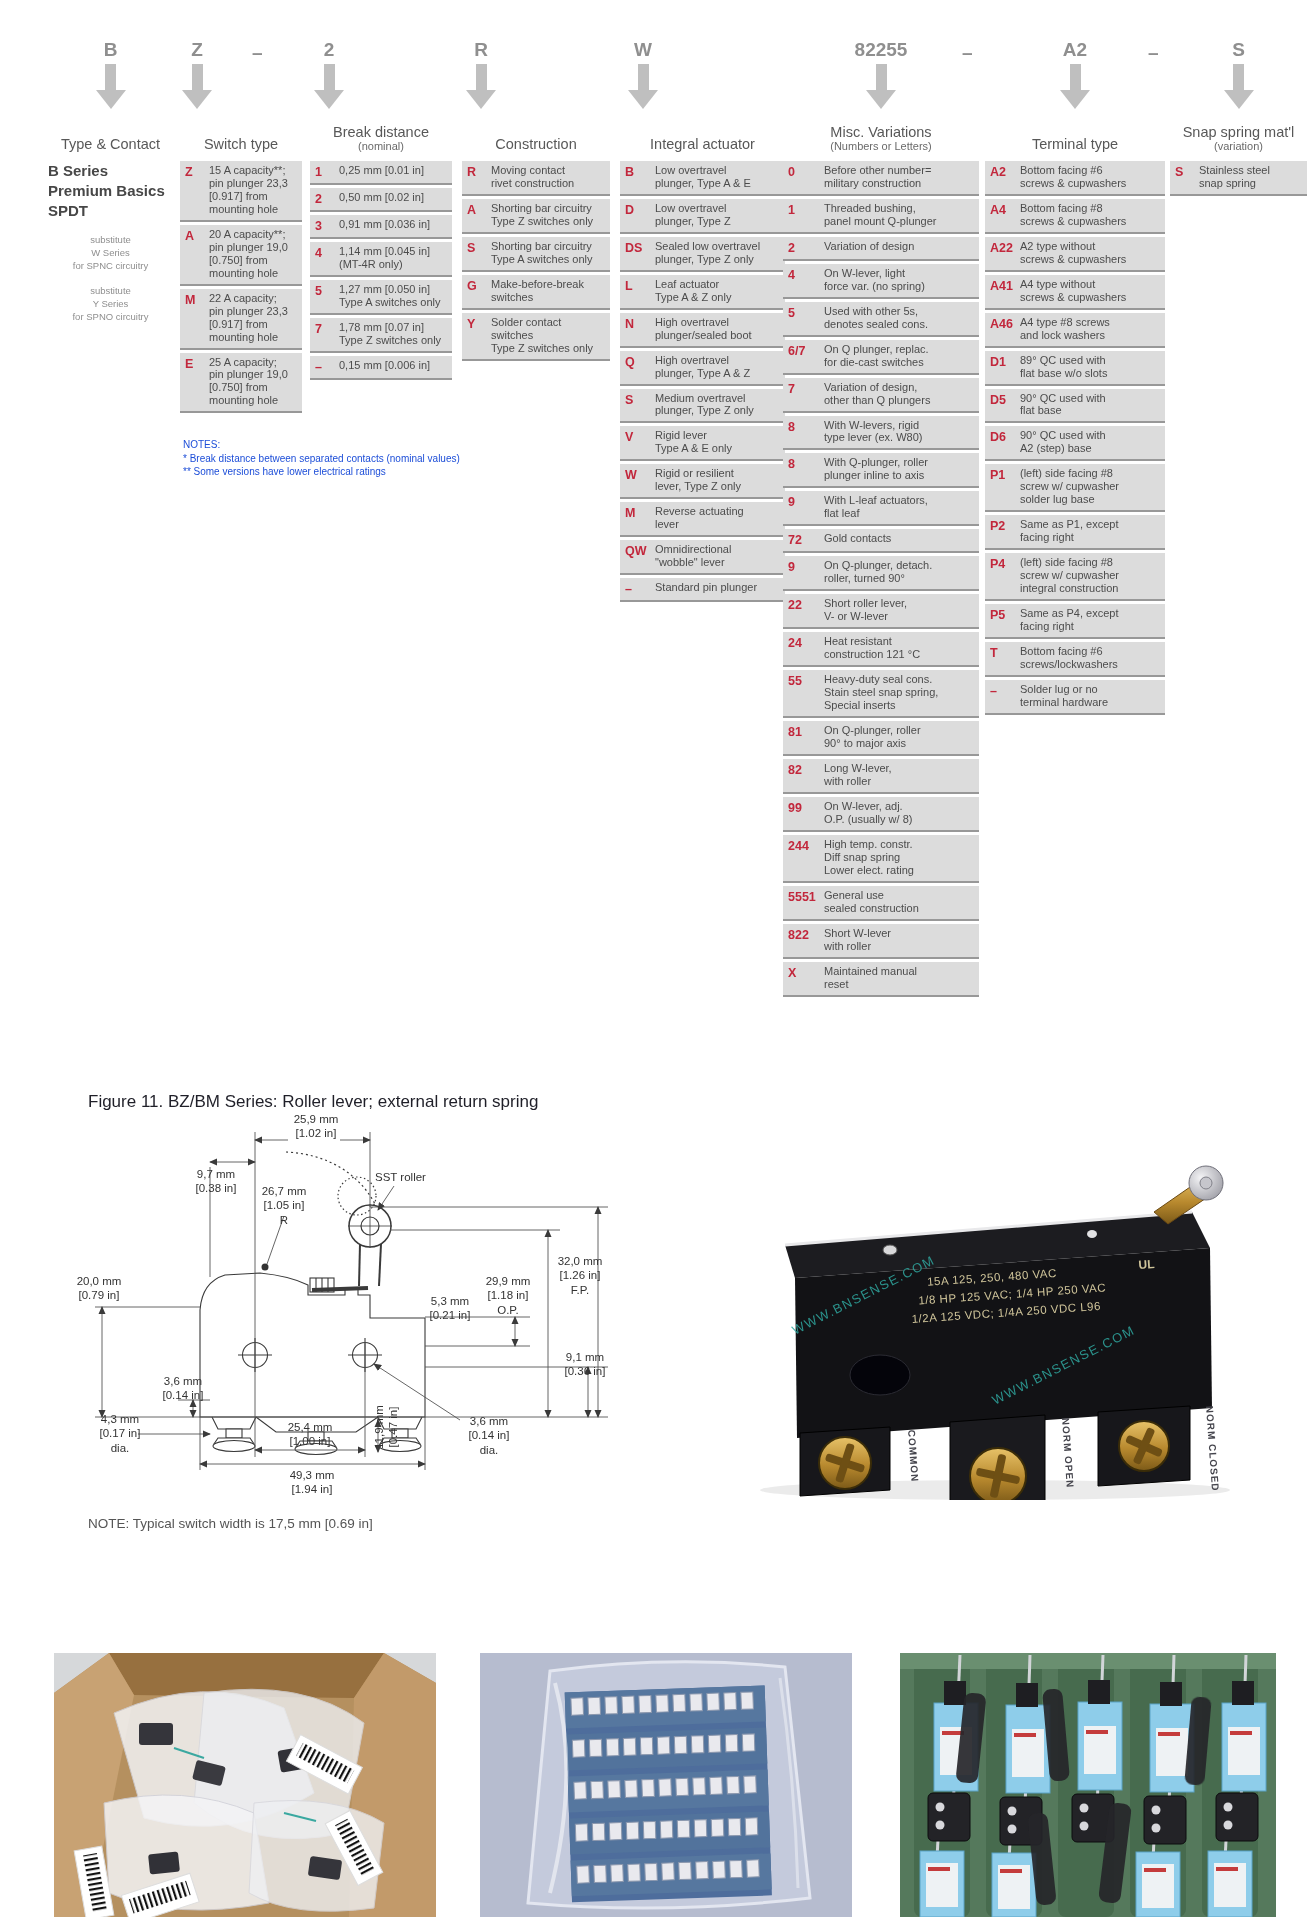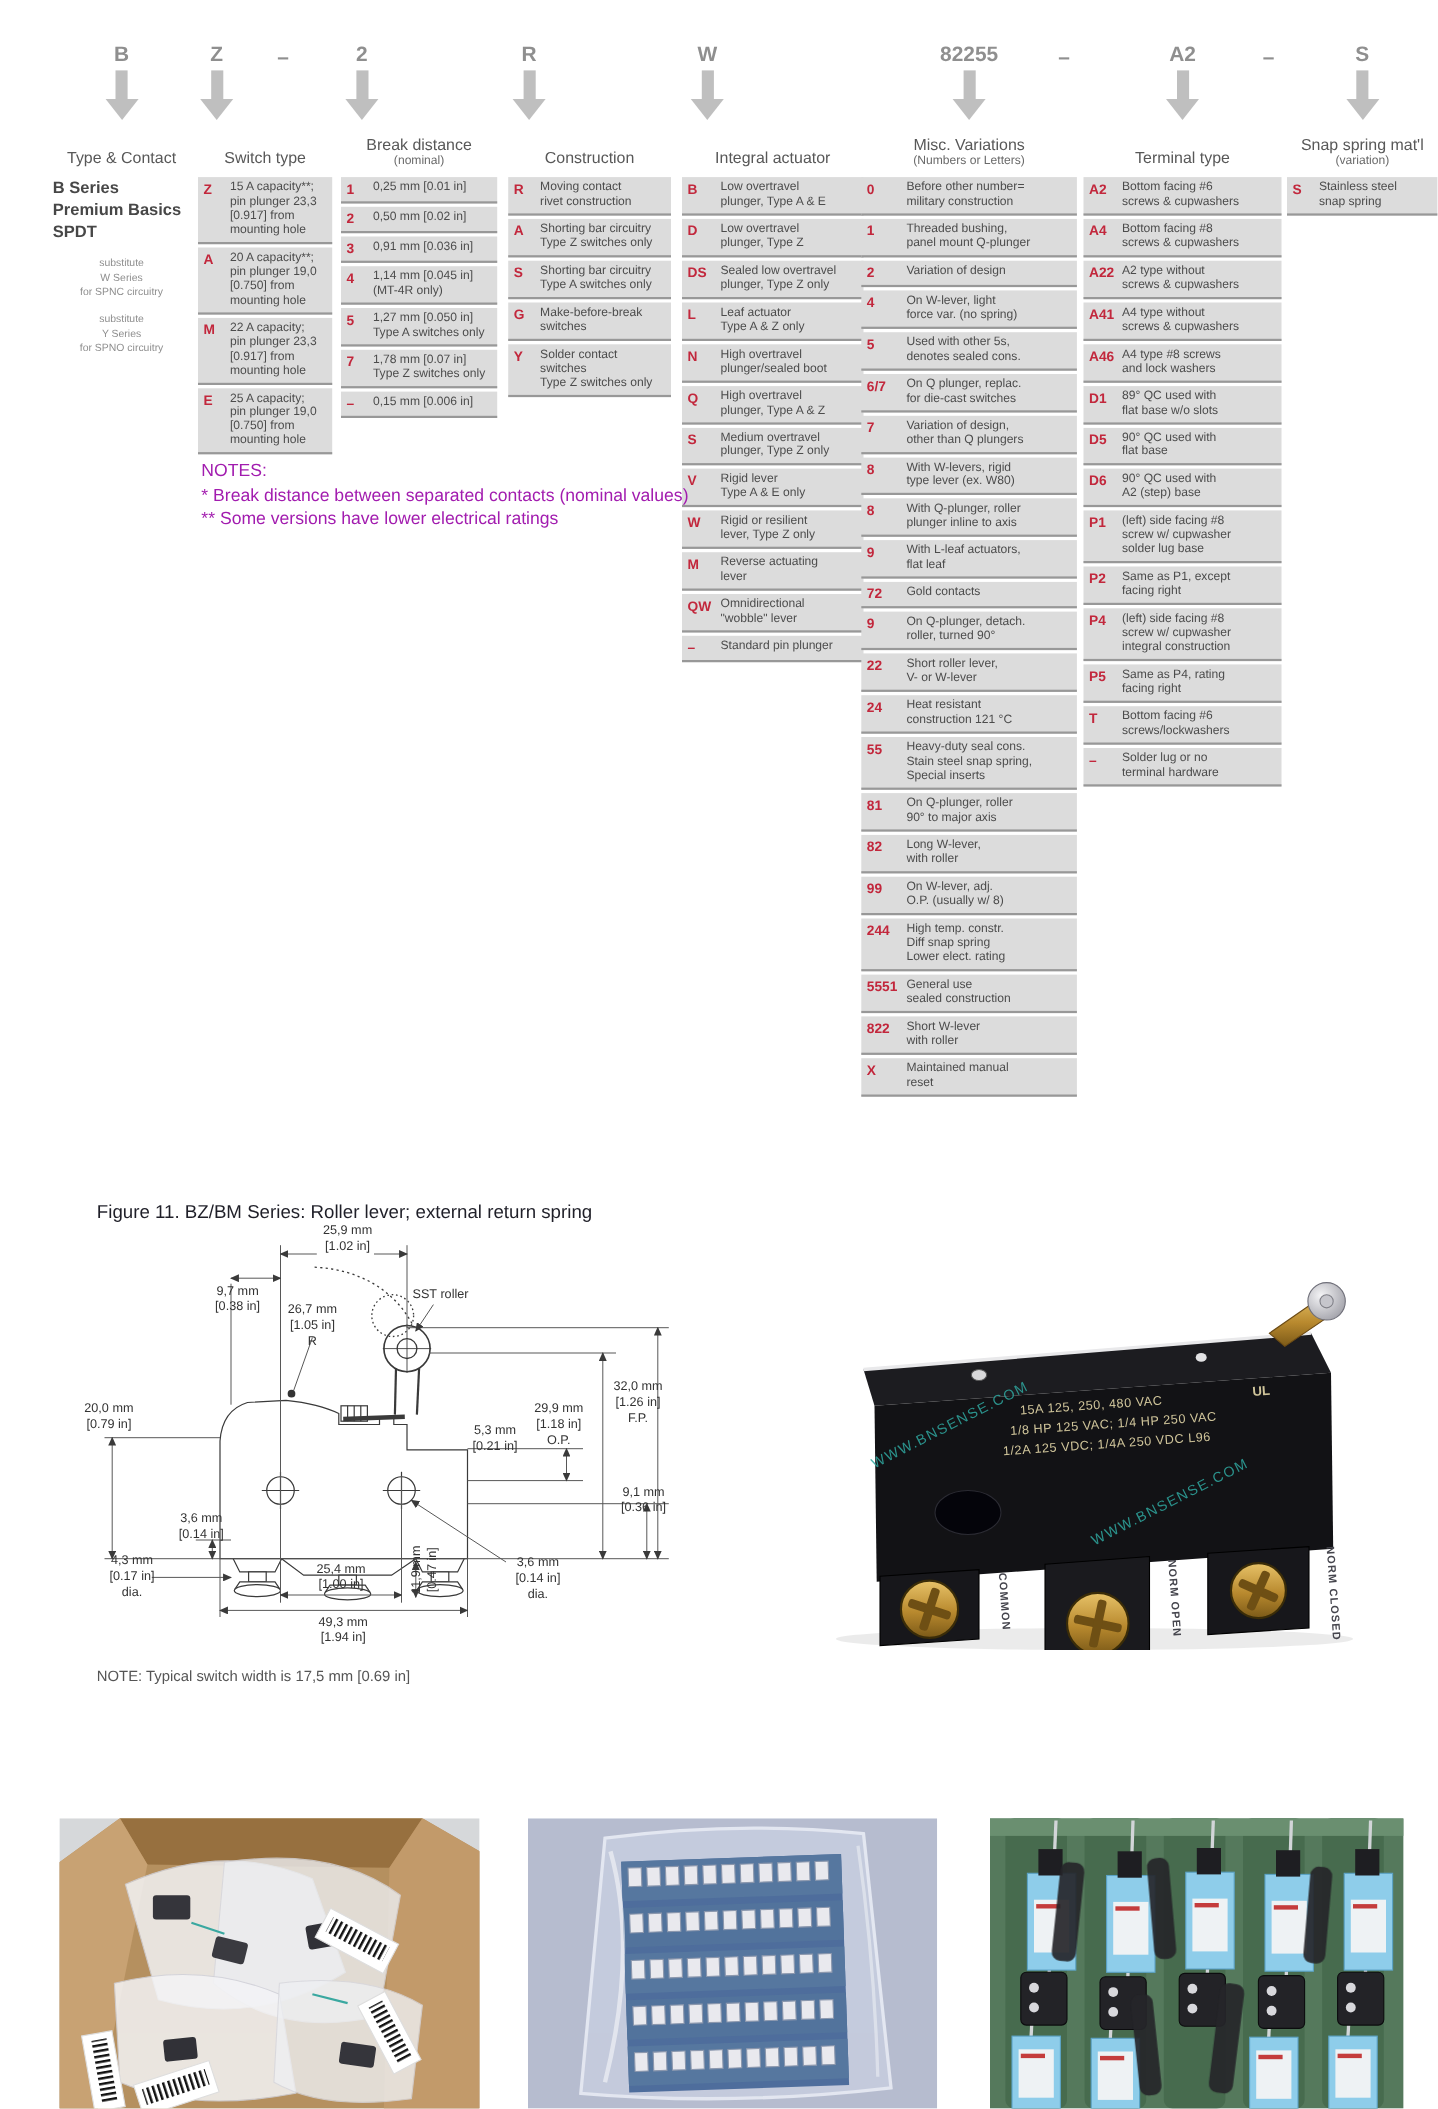--- a/index.html
+++ b/index.html
@@ -15,21 +15,21 @@
            color:#585858;font-size:14.5px;line-height:1.15;min-height:40px;margin:4px 0 8px 0;}
   .colhead .sub{font-size:11px;color:#6a6a6a;}
   .entry{display:flex;background:#dcdcdc;border-bottom:2px solid #989898;margin-bottom:3px;padding:3px 4px 4px 5px;}
   .ecode{flex:0 0 24px;color:#c2273c;font-weight:bold;font-size:12.5px;padding-top:1px;}
   .wcode .ecode{flex-basis:36px;}
   .mcode .ecode{flex-basis:30px;}
   .etext{font-size:11px;line-height:1.18;color:#4c4c4c;white-space:pre-line;}
   .pn-dash{position:absolute;top:42px;font-size:19px;font-weight:bold;color:#8f8f8f;}
   .tc-title{font-weight:bold;font-size:15px;color:#474747;text-align:left;white-space:pre-line;line-height:1.35;}
   .tc-sub{font-size:9.5px;color:#8f8f8f;text-align:center;white-space:pre-line;line-height:1.4;margin-top:11px;}
-  #notes{position:absolute;left:183px;top:418px;font-size:16px;color:#a21caf;line-height:1.35;}
+  #notes{position:absolute;left:183px;top:438px;font-size:10px;color:#1d4ed8;line-height:1.35;}
   
   #fig-title{position:absolute;left:88px;top:1092px;font-size:17px;font-weight:normal;color:#1f1f28;}
   #drawing{position:absolute;left:60px;top:1112px;width:560px;height:400px;}
   #drawing svg{position:absolute;left:0;top:0;}
   .dim{position:absolute;font-size:11.5px;color:#333;text-align:center;line-height:1.25;white-space:pre-line;}
   #fig-note{position:absolute;left:88px;top:1516px;font-size:13.5px;color:#555;}
   
   #photo{position:absolute;left:740px;top:1150px;width:500px;height:350px;}
   .gallery-item{position:absolute;top:1653px;height:264px;}
   #g1{left:54px;width:382px;} #g2{left:480px;width:372px;} #g3{left:900px;width:376px;}
@@ -453,21 +453,21 @@
 facing right</span>
         </div>
           <div class="entry">
           <span class="ecode">P4</span>
           <span class="etext">(left) side facing #8
 screw w/ cupwasher
 integral construction</span>
         </div>
           <div class="entry">
           <span class="ecode">P5</span>
-          <span class="etext">Same as P4, rating
+          <span class="etext">Same as P4, except
 facing right</span>
         </div>
           <div class="entry">
           <span class="ecode">T</span>
           <span class="etext">Bottom facing #6
 screws/lockwashers</span>
         </div>
           <div class="entry">
           <span class="ecode">–</span>
           <span class="etext">Solder lug or no

